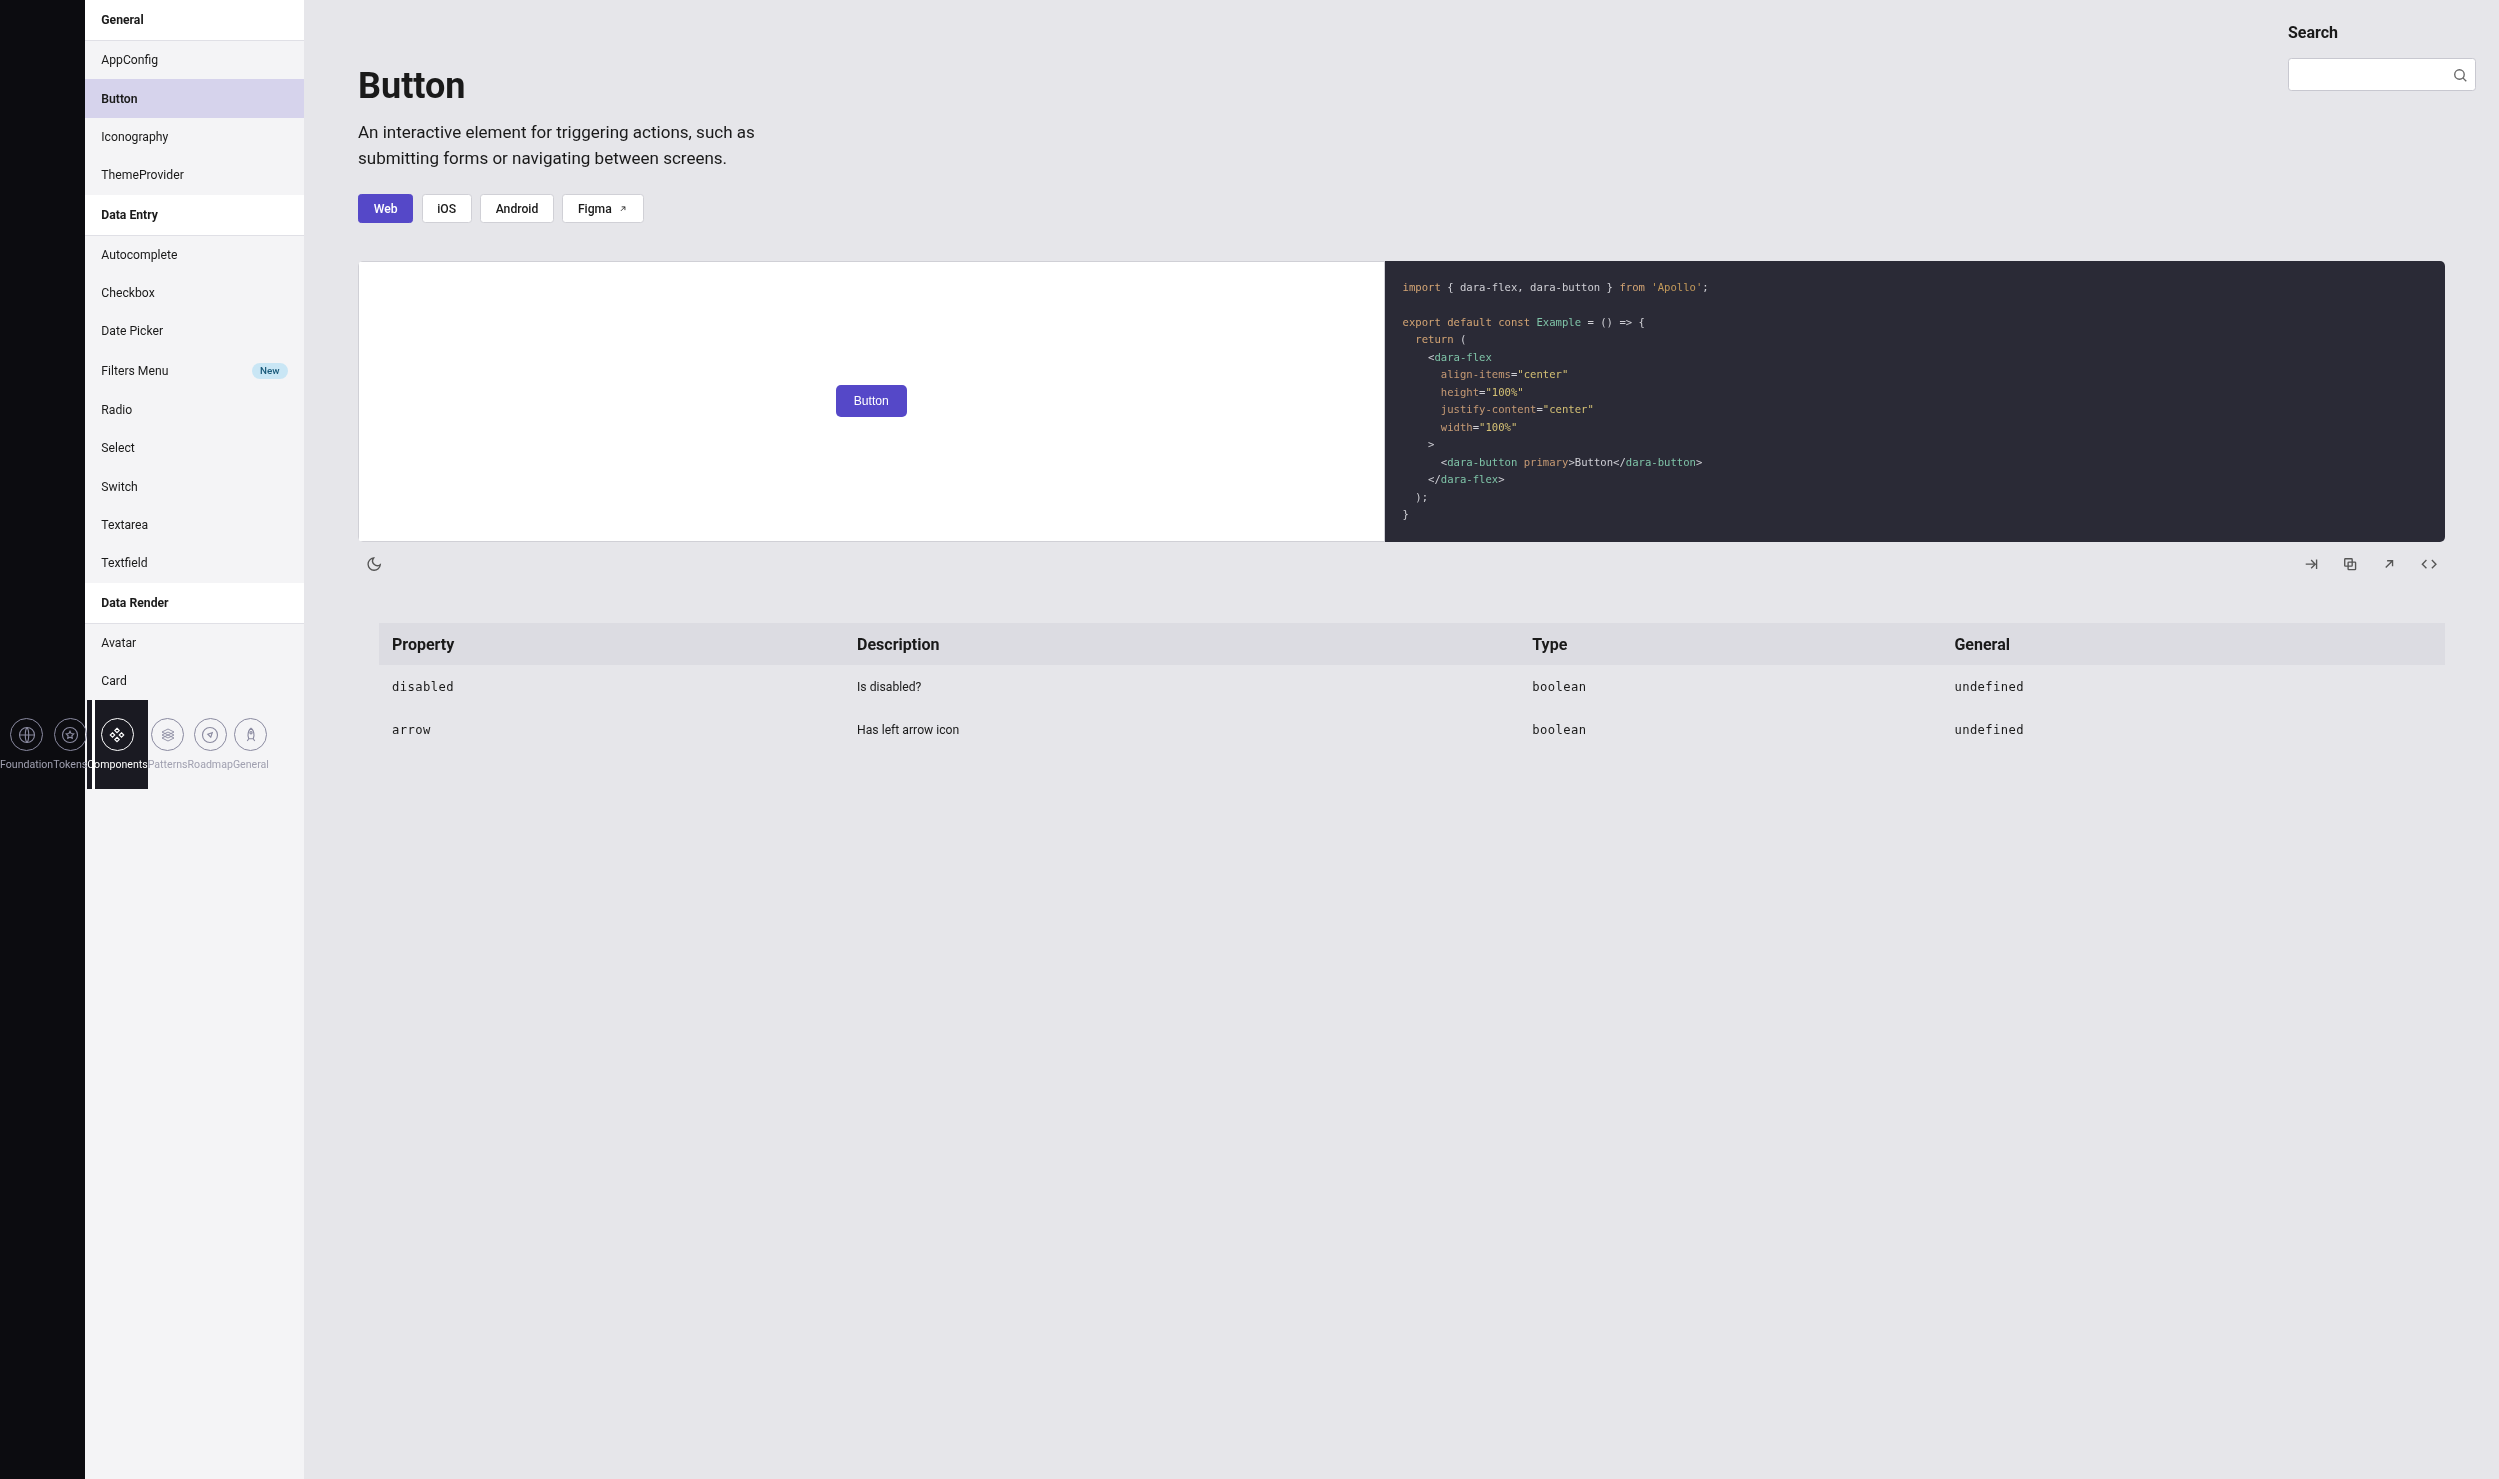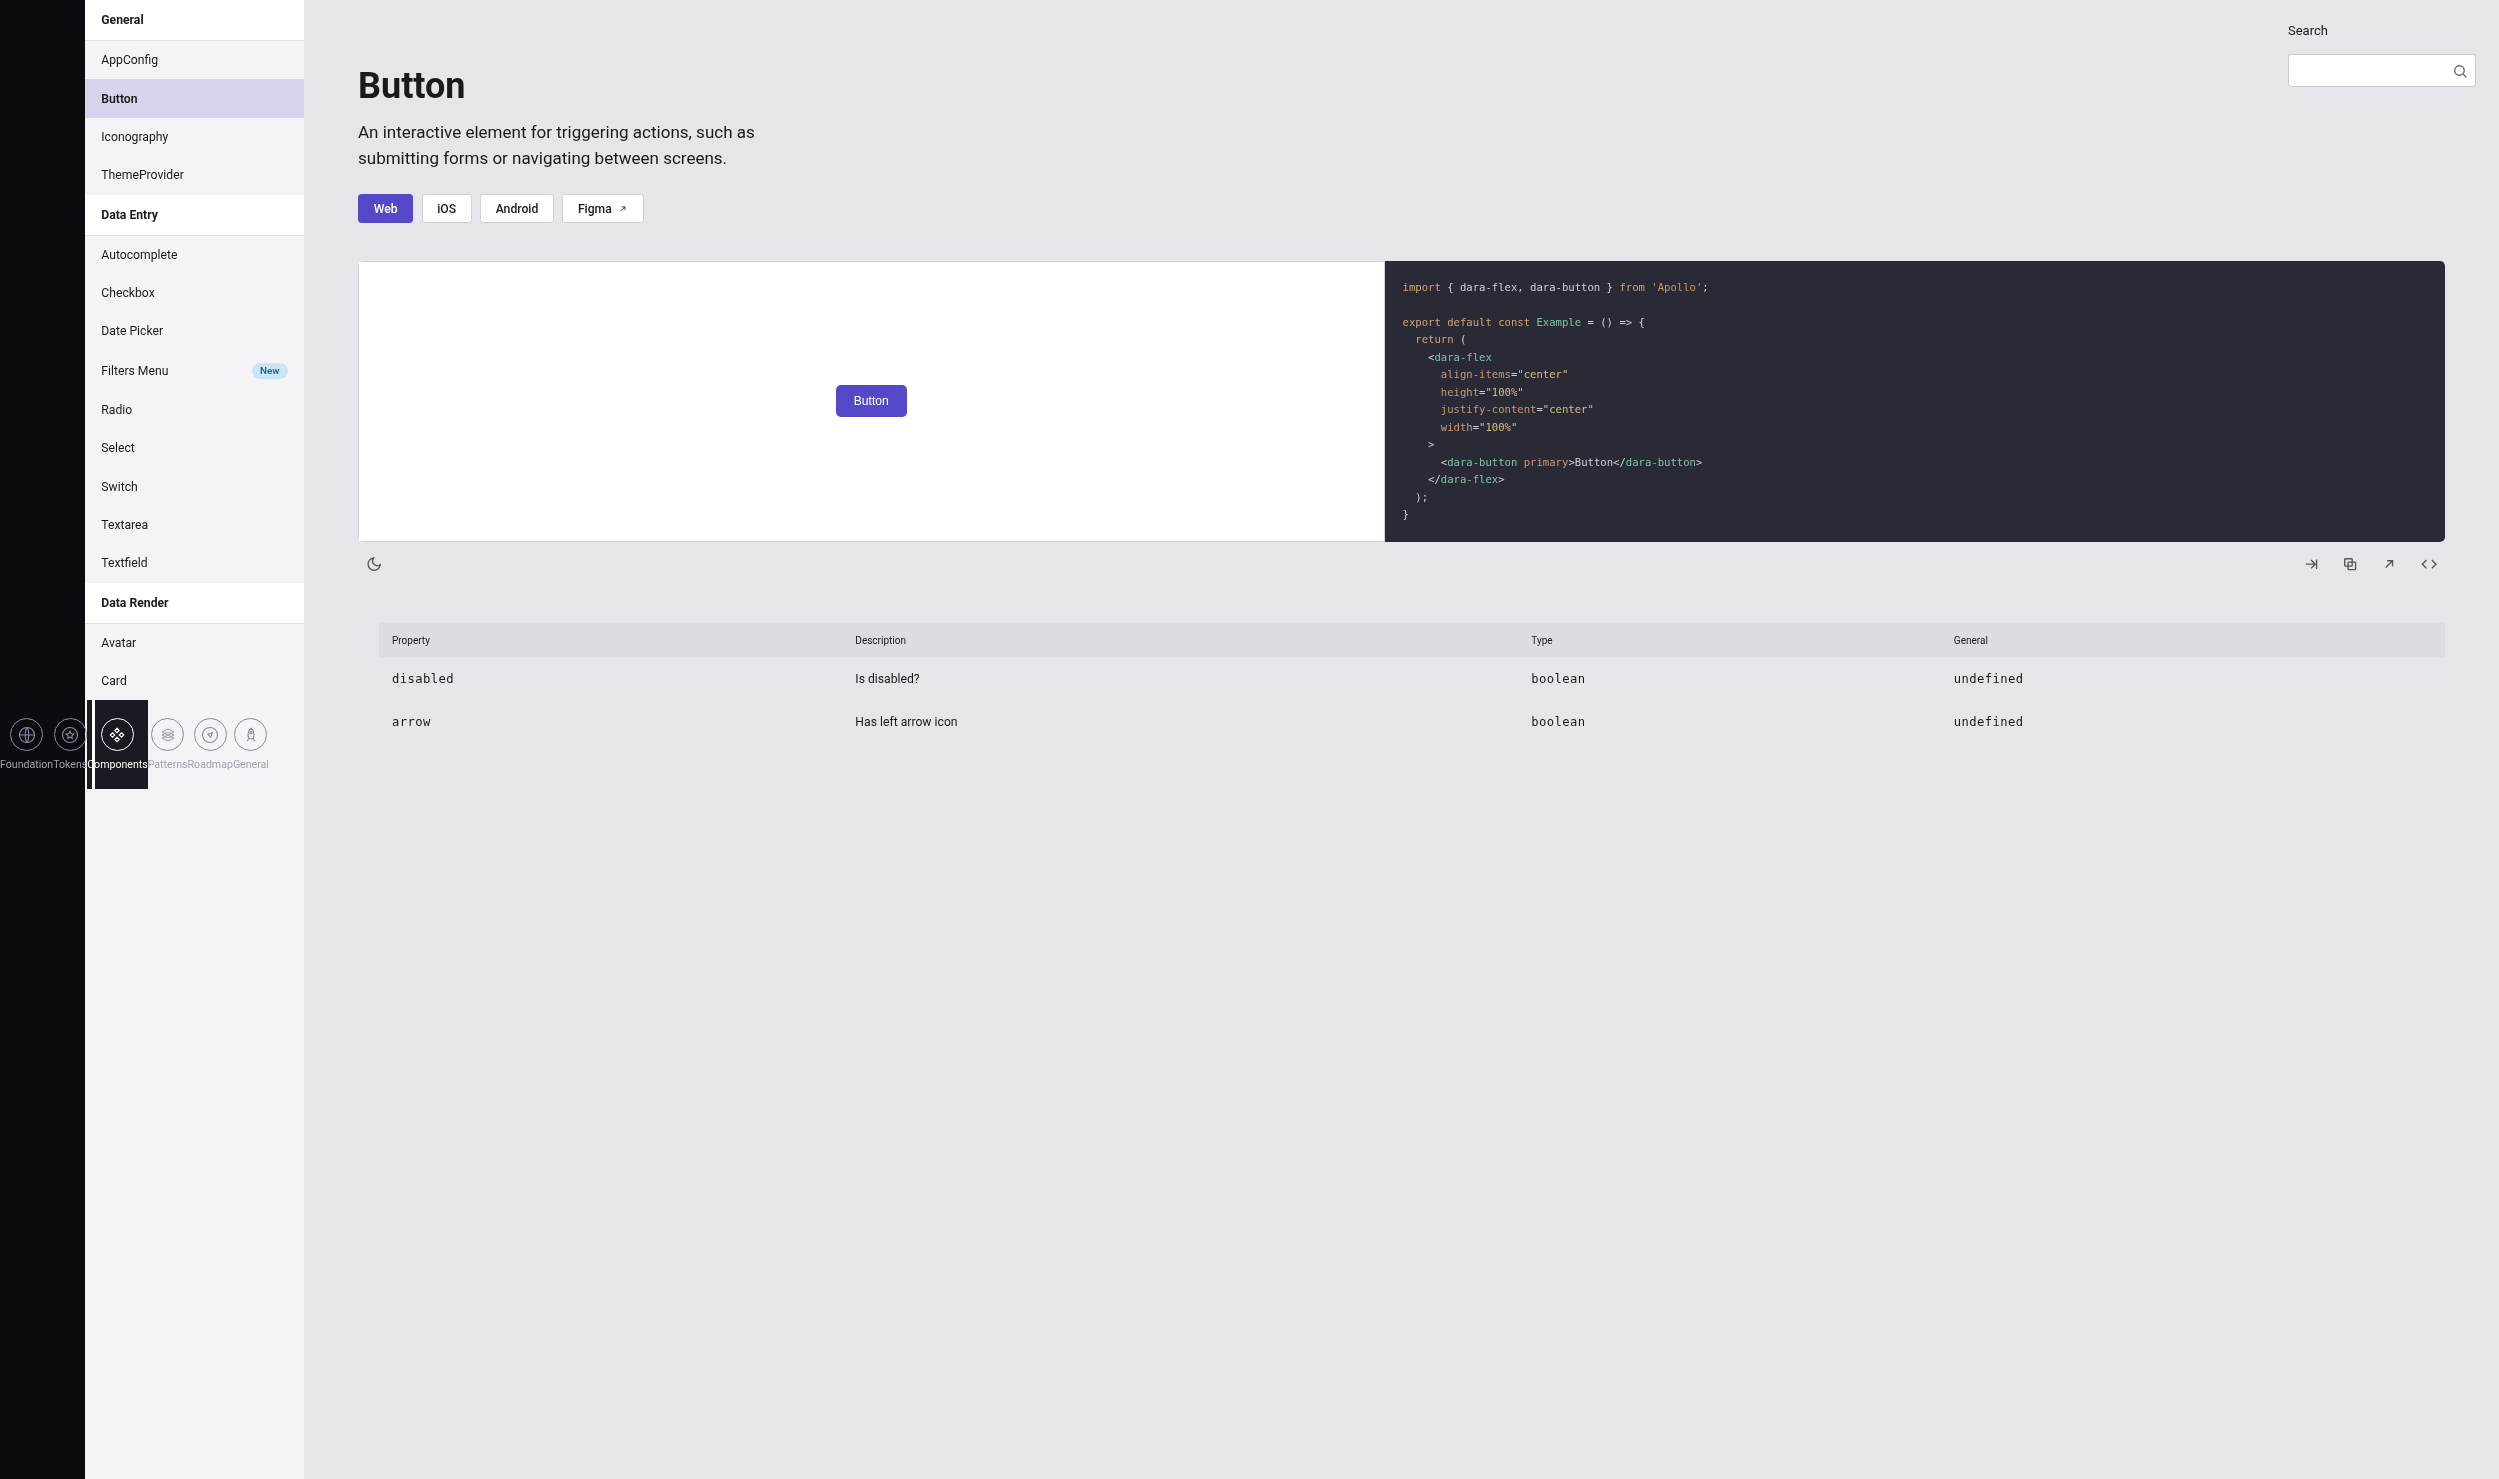--- a/index.html
+++ b/index.html
@@ -117,22 +117,22 @@
   padding: 0 54px 49px;
   position: relative;
 }
 .search-wrap {
   position: absolute;
   top: 23px;
   right: 23px;
   width: 188px;
 }
 .search-label {
-  font-size: 13px;
-  font-weight: 400;
+  font-size: 16px;
+  font-weight: 700;
   margin-bottom: 16px;
   display: block;
 }
 .search-input {
   width: 100%;
   height: 33px;
   border: 0.8px solid #c8c8d0;
   border-radius: 3.3px;
   padding: 0 33px 0 9.8px;
   font-size: 12.2px;
@@ -260,22 +260,22 @@
 .props-table {
   width: 100%;
   border-collapse: collapse;
   margin-left: 21px;
   width: calc(100% - 21px);
 }
 .props-table th {
   text-align: left;
   padding: 11.4px 13px;
   background: #dcdce2;
-  font-weight: 400;
-  font-size: 10px;
+  font-weight: 700;
+  font-size: 16px;
 }
 .props-table td {
   padding: 14.7px 13px;
   font-size: 12.2px;
 }
 .props-table td.mono {
   font-family: "SFMono-Regular", Consolas, monospace;
   letter-spacing: 0.4px;
 }
 

